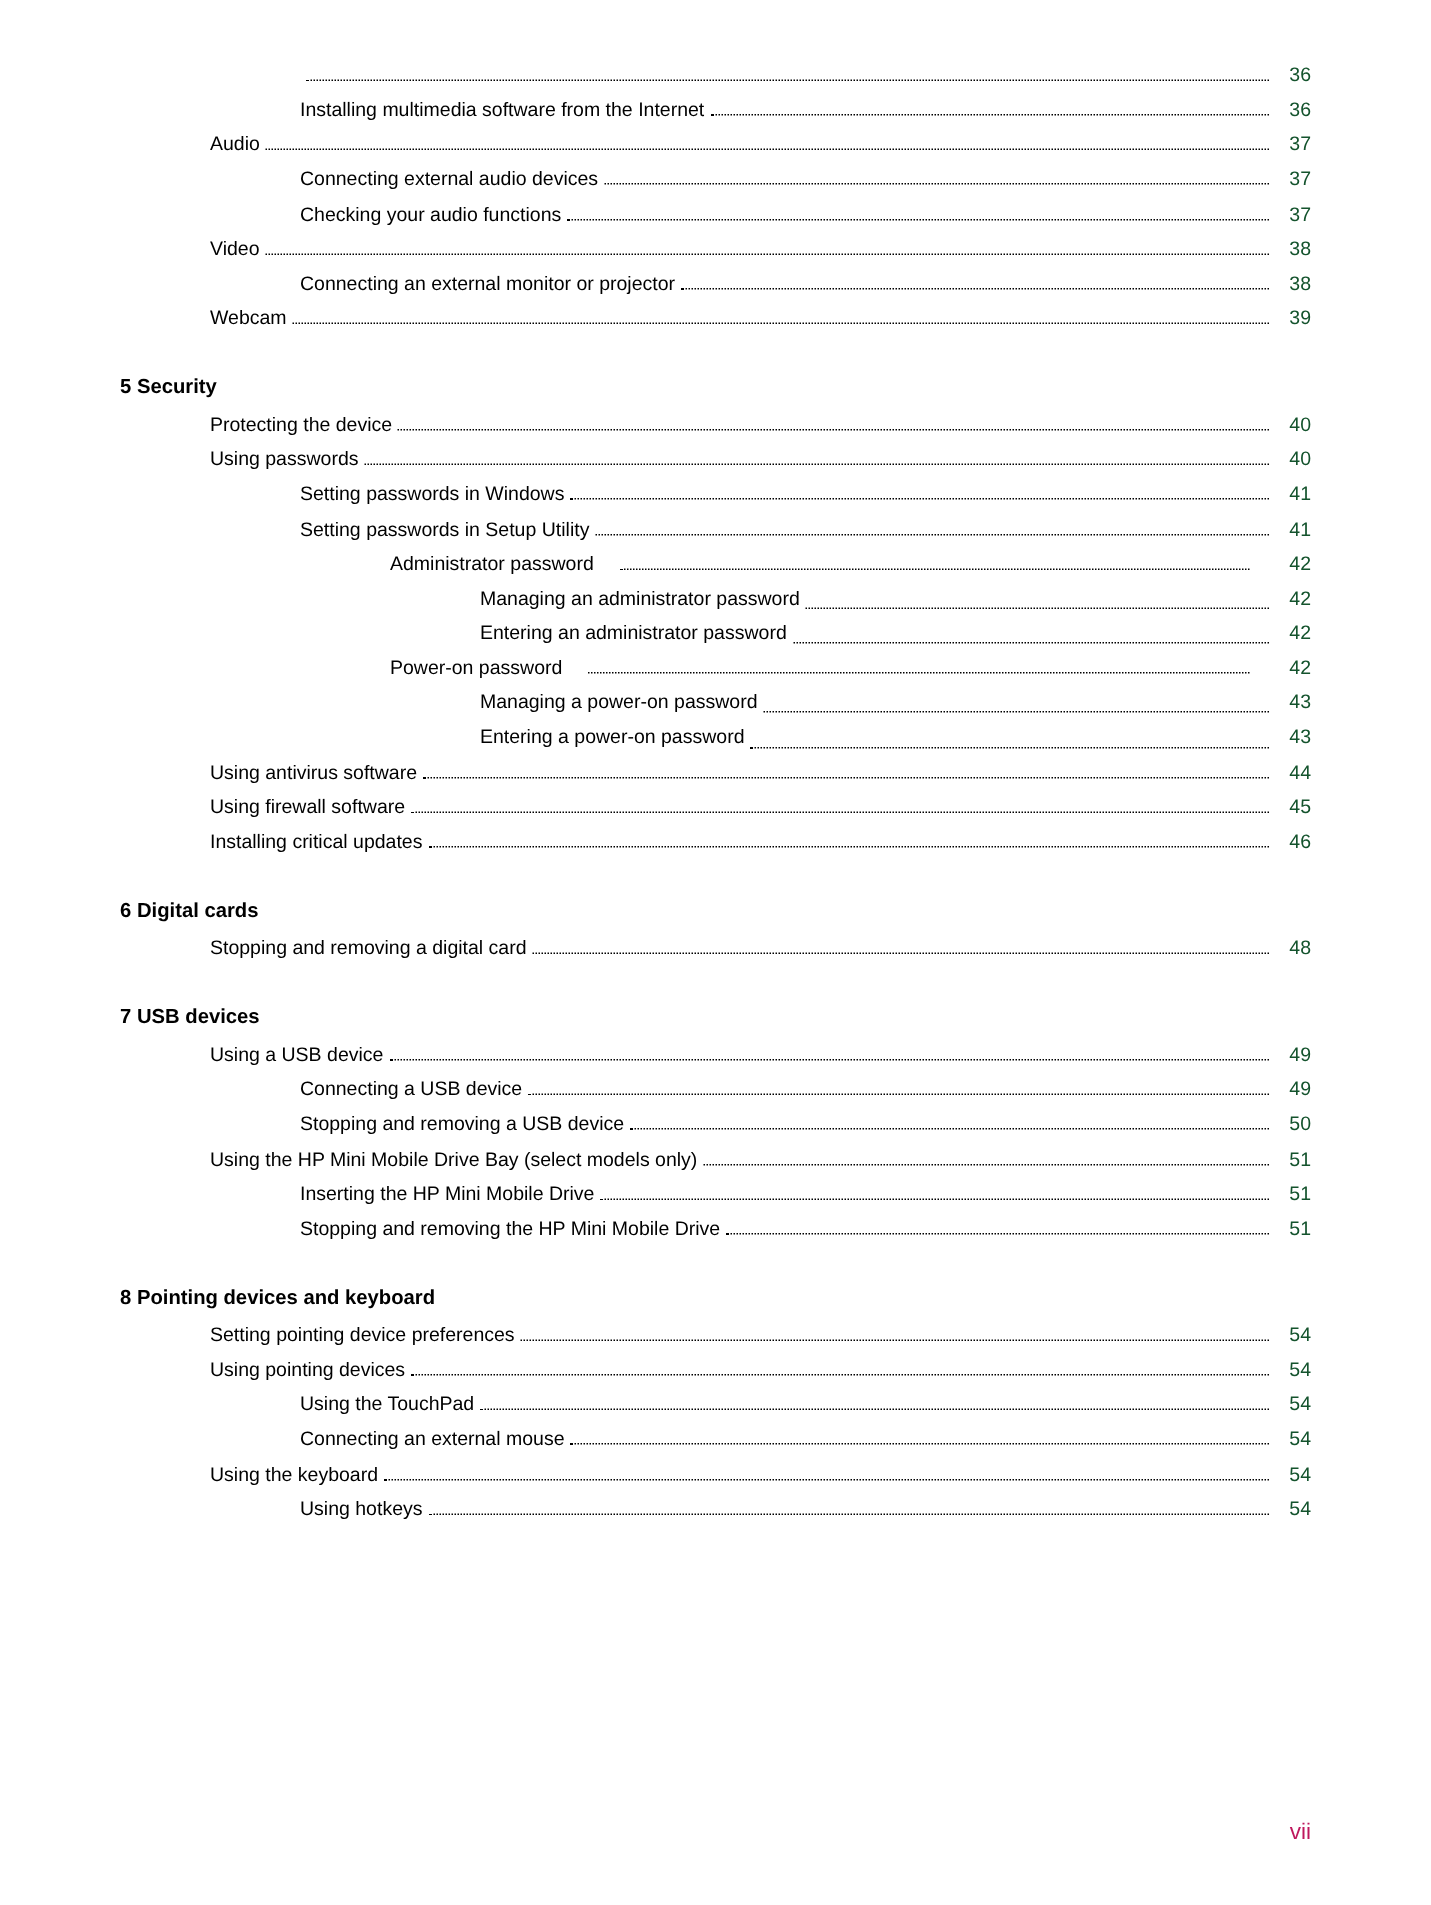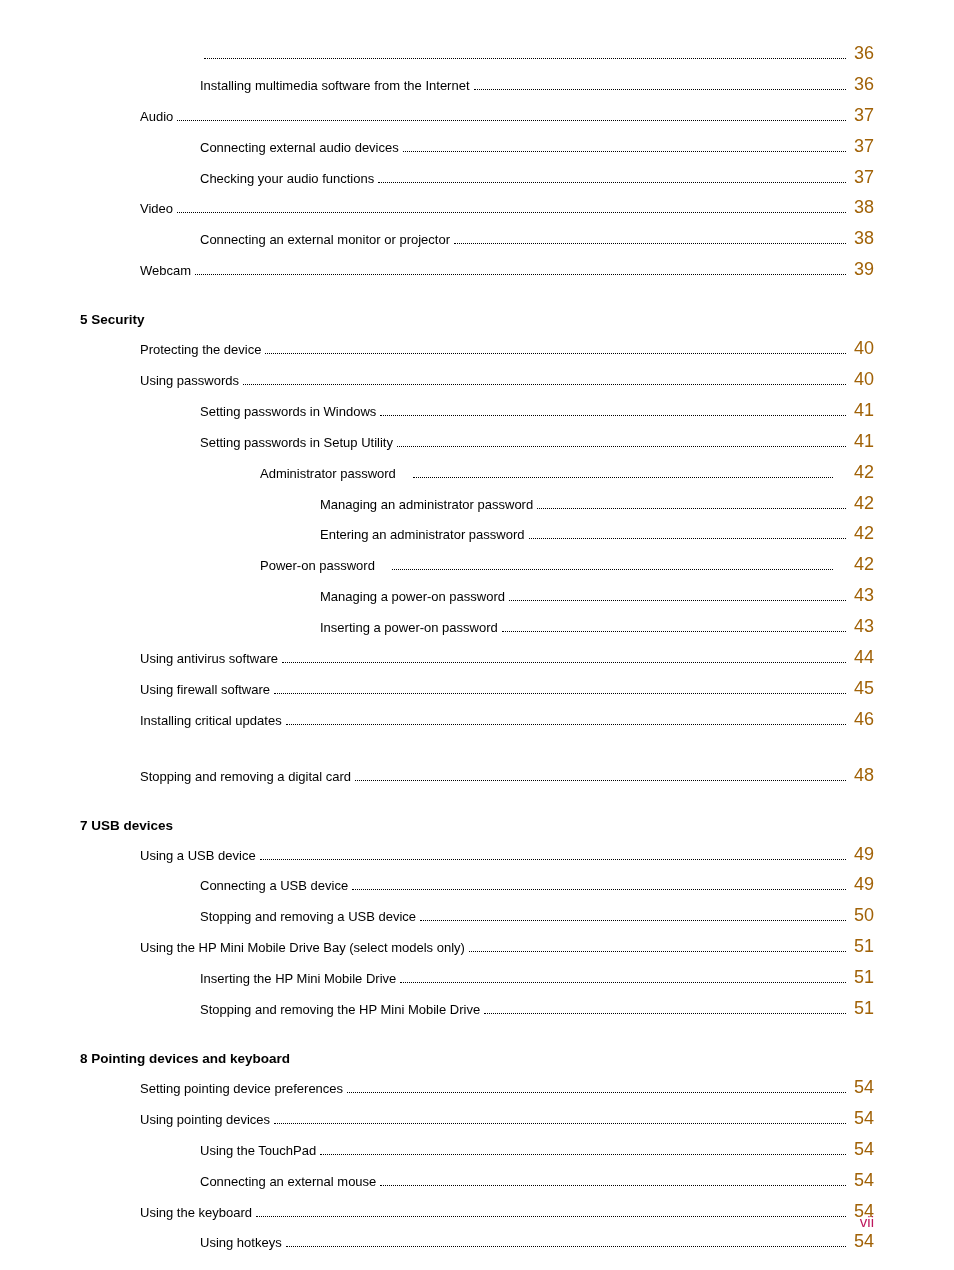--- a/index.html
+++ b/index.html
@@ -39,31 +39,31 @@
 
     .toc-dots {
       flex: 1;
       border-bottom: 1px dotted #000;
       margin: 0 4px 3px 4px;
       min-width: 20px;
     }
 
     .toc-page {
       white-space: nowrap;
-      color: #a16207;
-      font-size: 18px;
+      color: #14532d;
+      font-size: 13px;
       min-width: 24px;
       text-align: right;
     }
 
     
     .indent-1 { padding-left: 60px; }
     .indent-2 { padding-left: 120px; }
     .indent-3 { padding-left: 180px; gap: 13px; }
-    .indent-4 { padding-left: 240px; }
+    .indent-4 { padding-left: 240px; align-items: flex-end; }
 
     .page-footer {
       position: fixed;
       bottom: 40px;
       right: 80px;
       font-size: 15px;
       color: #be185d;
     }
   </style>
 </head>
@@ -152,41 +152,42 @@
         <span class="toc-label">Power-on password</span>
         <span class="toc-dots"></span>
         <span class="toc-page">42</span>
       </div>
       <div class="toc-entry indent-4">
         <span class="toc-label">Managing a power-on password</span>
         <span class="toc-dots"></span>
         <span class="toc-page">43</span>
       </div>
       <div class="toc-entry indent-4">
-        <span class="toc-label">Inserting a power-on password</span>
+        <span class="toc-label">Entering a power-on password</span>
         <span class="toc-dots"></span>
         <span class="toc-page">43</span>
       </div>
       <div class="toc-entry indent-1">
         <span class="toc-label">Using antivirus software</span>
         <span class="toc-dots"></span>
         <span class="toc-page">44</span>
       </div>
       <div class="toc-entry indent-1">
         <span class="toc-label">Using firewall software</span>
         <span class="toc-dots"></span>
         <span class="toc-page">45</span>
       </div>
       <div class="toc-entry indent-1">
         <span class="toc-label">Installing critical updates</span>
         <span class="toc-dots"></span>
         <span class="toc-page">46</span>
       </div>
     </div>
     <div class="toc-section">
+      <div class="section-header">6  Digital cards</div>
       <div class="toc-entry indent-1">
         <span class="toc-label">Stopping and removing a digital card</span>
         <span class="toc-dots"></span>
         <span class="toc-page">48</span>
       </div>
     </div>
     <div class="toc-section">
       <div class="section-header">7  USB devices</div>
       <div class="toc-entry indent-1">
         <span class="toc-label">Using a USB device</span>

